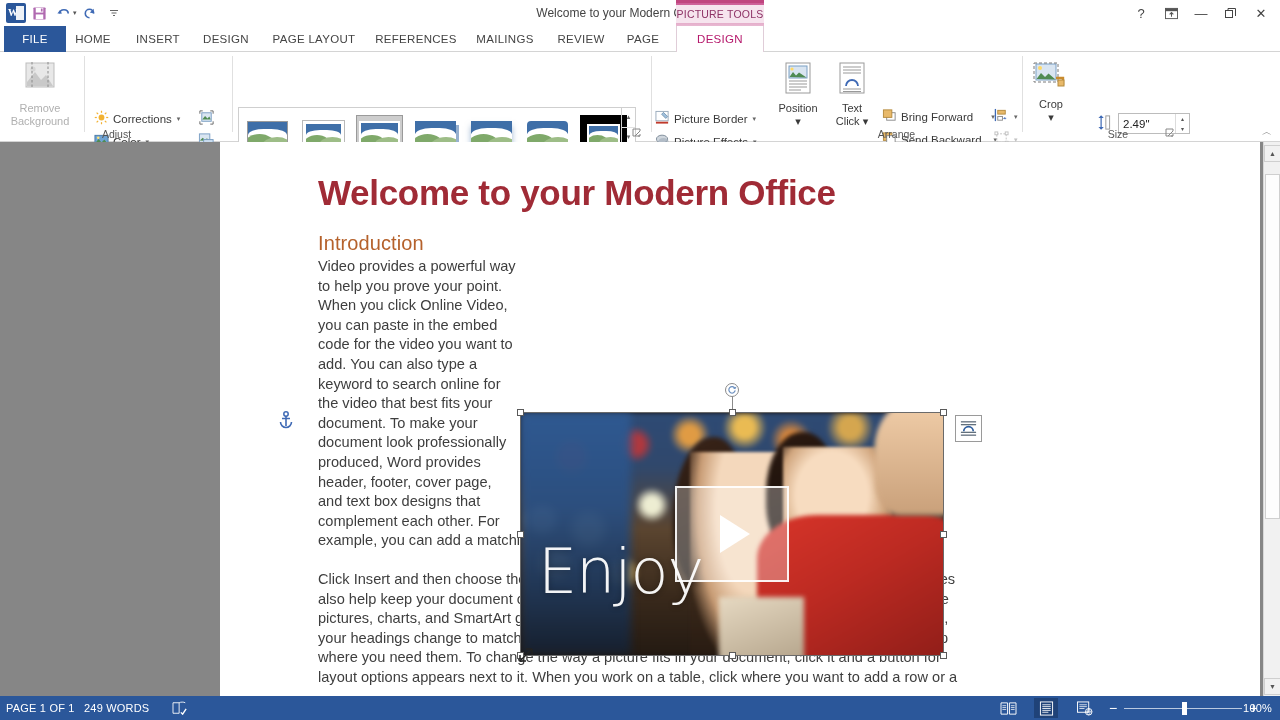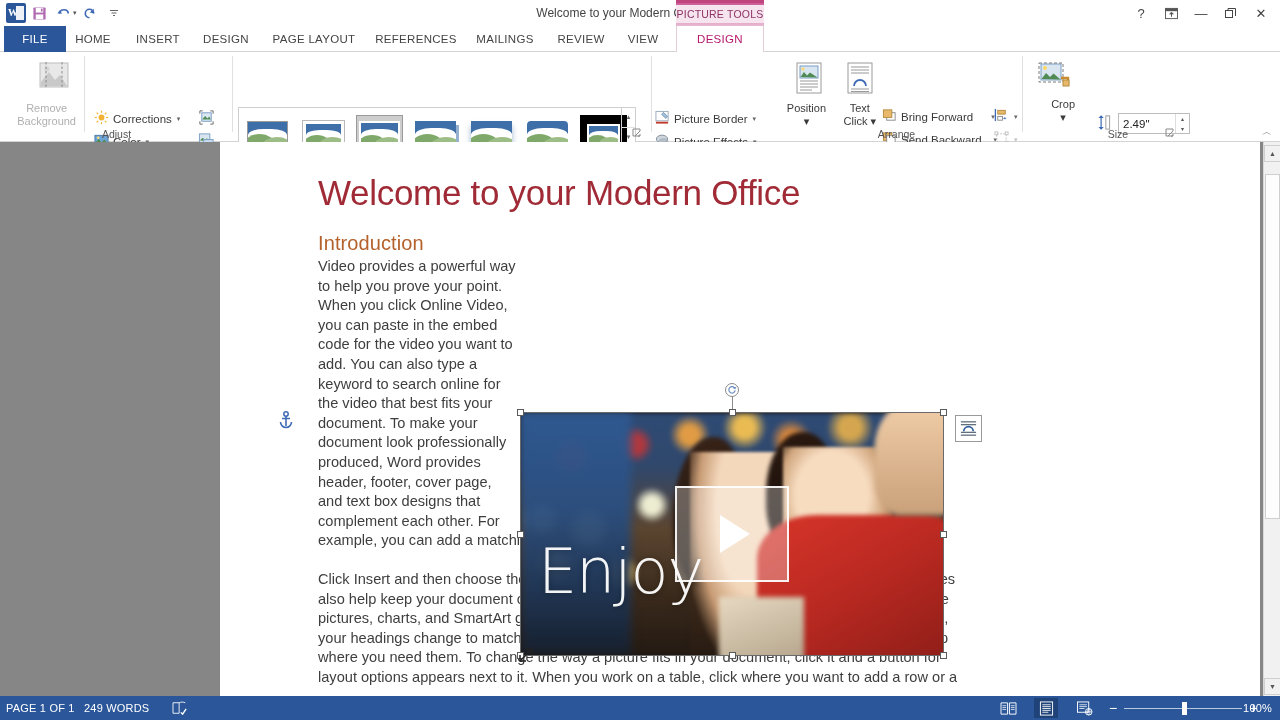--- a/index.html
+++ b/index.html
@@ -102,21 +102,21 @@
     position:absolute; bottom:1px; left:0; width:100%; text-align:center;
     font-size:10.5px; color:#555;
   }
   .dlg-launch {
     position:absolute; bottom:2px; width:11px; height:11px; cursor:pointer;
     color:#888; font-size:9px; line-height:11px; text-align:center;
   }
 
   
   .bigbtn {
-    position:absolute; display:flex; flex-direction:column; align-items:flex-end;
+    position:absolute; display:flex; flex-direction:column; align-items:center;
     cursor:pointer; width:72px;
   }
   .bigbtn .bb-label {
     font-size:11px; color:#3a3a3a; text-align:center; line-height:12.5px; margin-top:2px;
   }
   .bigbtn.disabled .bb-label { color:#b0b0b0; }
 
   
   .smallbtn {
     position:absolute; display:flex; align-items:center; gap:4px;
@@ -195,21 +195,21 @@
     background:#868686;
   }
   .page {
     position:absolute; left:220px; top:0; width:1040px; height:554px;
     background:#fff;
   }
   .page-inner { position:absolute; left:98px; top:30px; width:640px; }
 
   .doc-title {
     font-family:"Liberation Sans", sans-serif;
-    font-size:35px; color:#a02b36; font-weight:normal; line-height:42px;
+    font-size:35px; color:#a02b36; font-weight:bold; line-height:42px;
     letter-spacing:-.3px; white-space:nowrap;
   }
   .doc-sub { font-size:15px; color:#4a4a4a; margin-top:4px; }
   .doc-h2 { font-size:20px; color:#b5612b; margin-top:18px; letter-spacing:.1px; }
 
   .para {
     font-size:14.6px; color:#3e3e3e; line-height:19.6px; text-align:left;
   }
   .para1 { margin-top:2px; }
   .para2 { margin-top:19px; }
@@ -412,21 +412,21 @@
 
 <div class="tabs">
   <div class="tab file" style="left:4px;width:62px">FILE</div>
   <div class="tab" style="left:64px;width:58px">HOME</div>
   <div class="tab" style="left:128px;width:60px">INSERT</div>
   <div class="tab" style="left:195px;width:62px">DESIGN</div>
   <div class="tab" style="left:262px;width:104px">PAGE LAYOUT</div>
   <div class="tab" style="left:368px;width:96px">REFERENCES</div>
   <div class="tab" style="left:468px;width:74px">MAILINGS</div>
   <div class="tab" style="left:548px;width:66px">REVIEW</div>
-  <div class="tab" style="left:618px;width:50px">VIEW</div>
+  <div class="tab" style="left:618px;width:50px">PAGE</div>
   <div class="tab ctxtab" style="left:676px;width:88px">DESIGN</div>
 
   <div class="user-area">
     <span class="user-name">Ron Owens</span>
     <span class="user-caret">▾</span>
     <span class="avatar"></span>
   </div>
 </div>
 
 <div class="ribbon">

